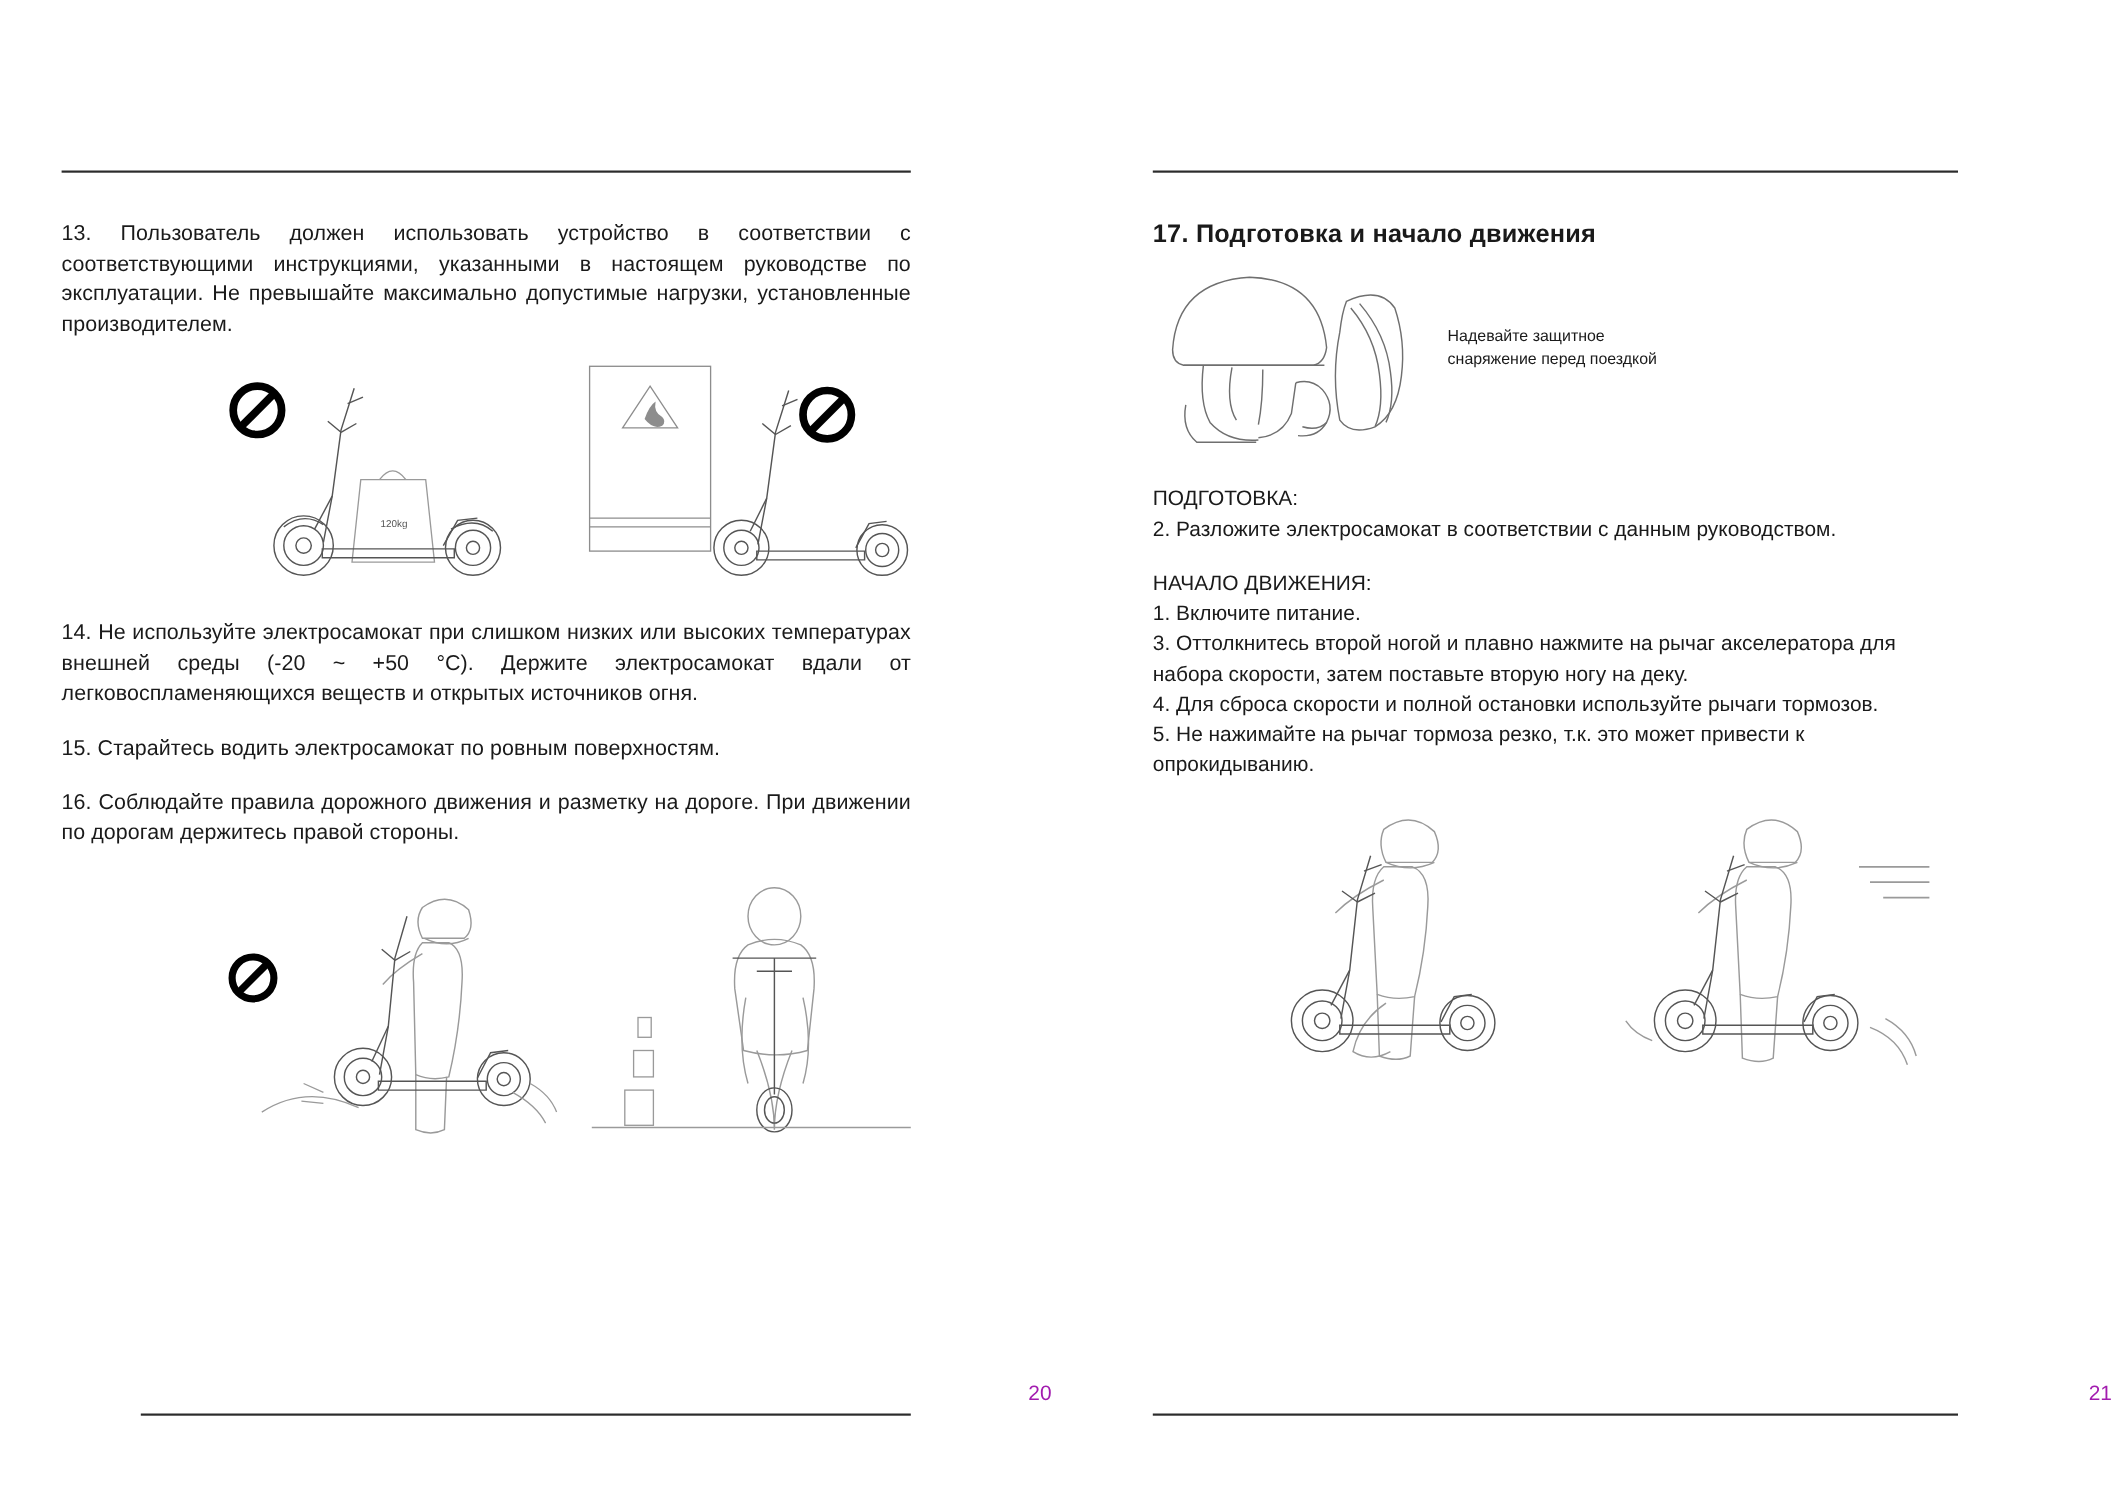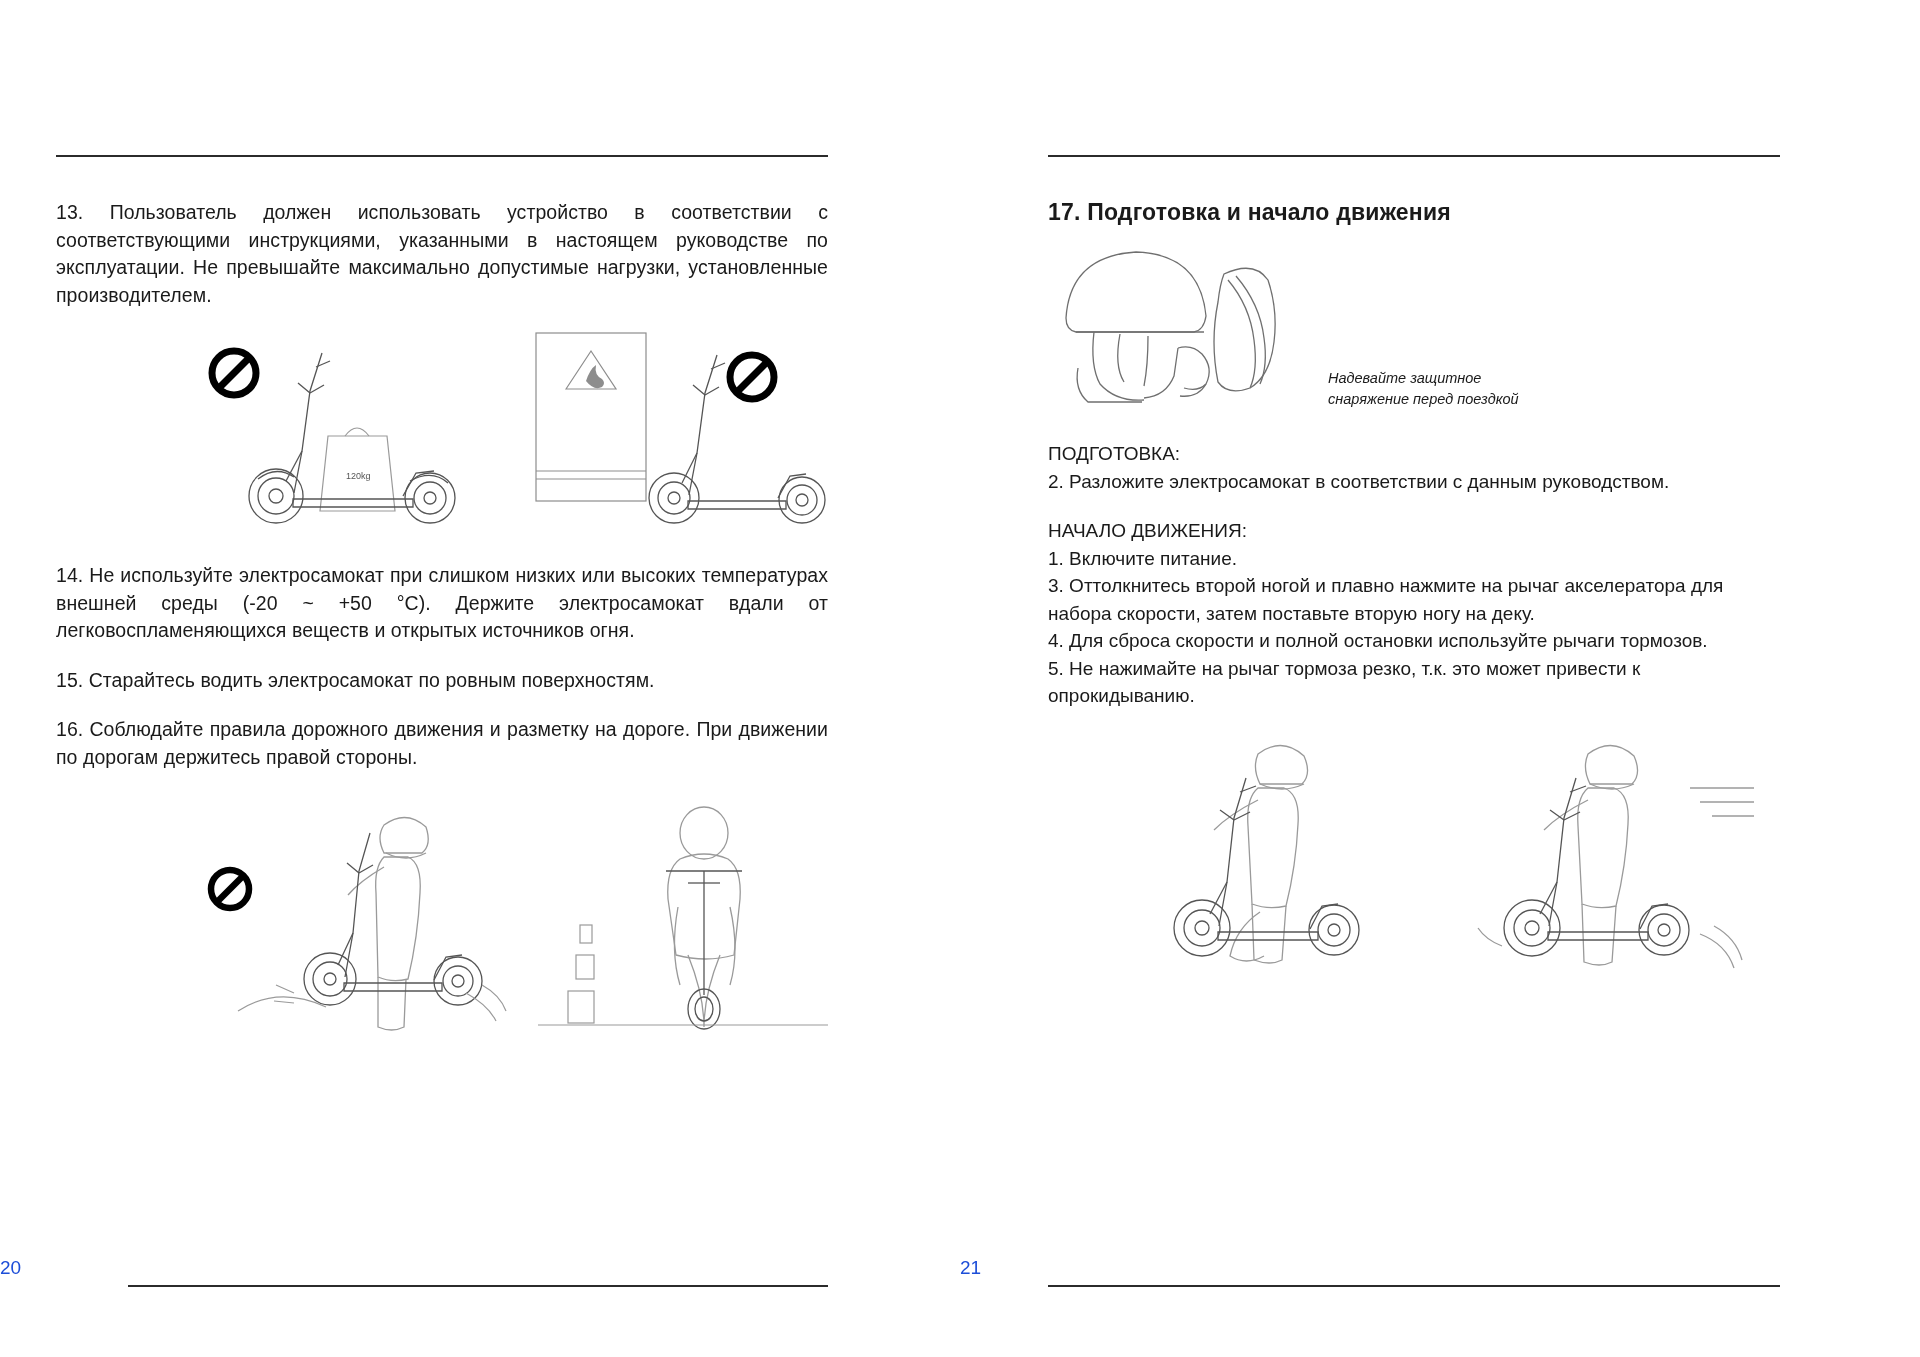--- a/index.html
+++ b/index.html
@@ -54,23 +54,23 @@
   .page-right .rule-bottom {
     left: 88px;
     right: 140px;
   }
 
   .page-number {
     position: absolute;
     bottom: 78px;
     left: 0;
     right: 0;
-    text-align: left;
+    text-align: right;
     font-size: 19px;
-    color: #1d4ed8;
+    color: #a21caf;
   }
   .page-left .page-number { padding-right: 4px; }
 
   p.body {
     font-size: 19.5px;
     line-height: 27.5px;
     text-align: justify;
     margin: 0 0 22px 0;
     letter-spacing: 0.05px;
   }
@@ -103,24 +103,23 @@
 
   .caption-small {
     font-size: 14.5px;
     line-height: 21px;
     color: #1a1a1a;
     white-space: pre-line;
   }
 
   .helmet-fig {
     display: flex;
-    align-items: flex-end;
-    gap: 30px;
+    align-items: flex-start;
+    gap: 18px;
     margin-bottom: 30px;
-    font-style: italic;
   }
 
   .tiny-label {
     font-size: 9px;
     fill: #555;
   }
 </style>
 </head>
 <body>
 

